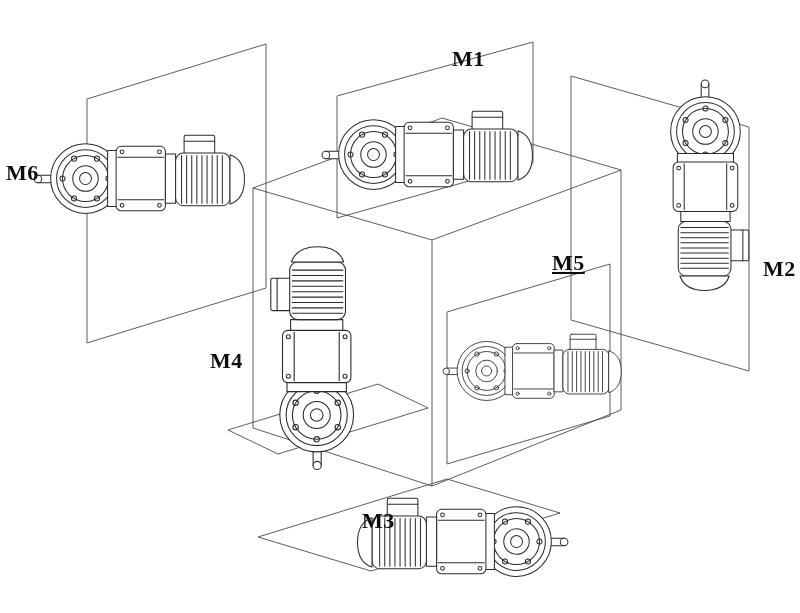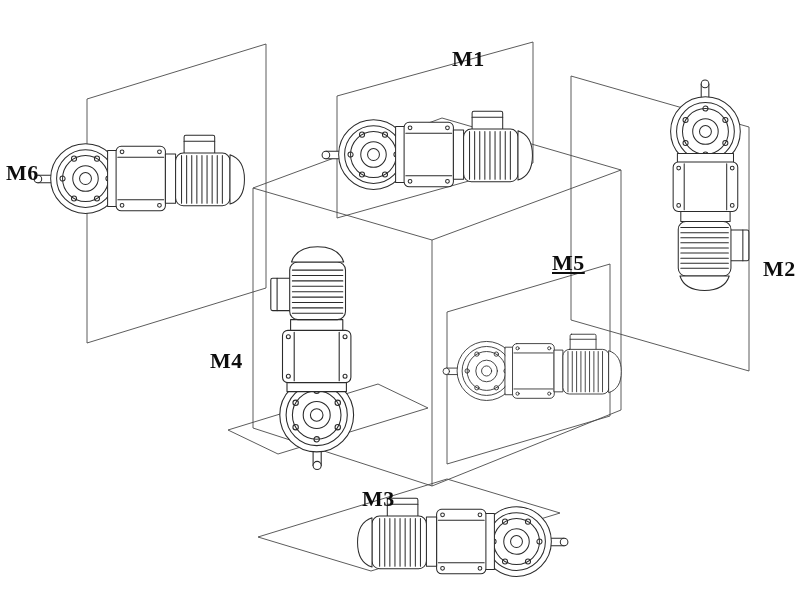--- a/index.html
+++ b/index.html
@@ -16,21 +16,21 @@
   .lbl {
     position: absolute;
     font-weight: bold;
     font-size: 22px;
     color: #0d0d0d;
     letter-spacing: 0.5px;
     user-select: none;
   }
   .lbl-m1 { left: 452px; top: 46px; }
   .lbl-m2 { left: 763px; top: 256px; }
-  .lbl-m3 { left: 362px; top: 486px; }
+  .lbl-m3 { left: 362px; top: 508px; }
   .lbl-m4 { left: 210px; top: 304px; margin-top: 44px; }
   .lbl-m5 { left: 552px; top: 250px; text-decoration: underline; }
   .lbl-m6 { left: 6px;   top: 160px; }
 </style>
 </head>
 <body>
 
 <div class="stage">
 
   <svg width="800" height="613" viewBox="0 0 800 613">

